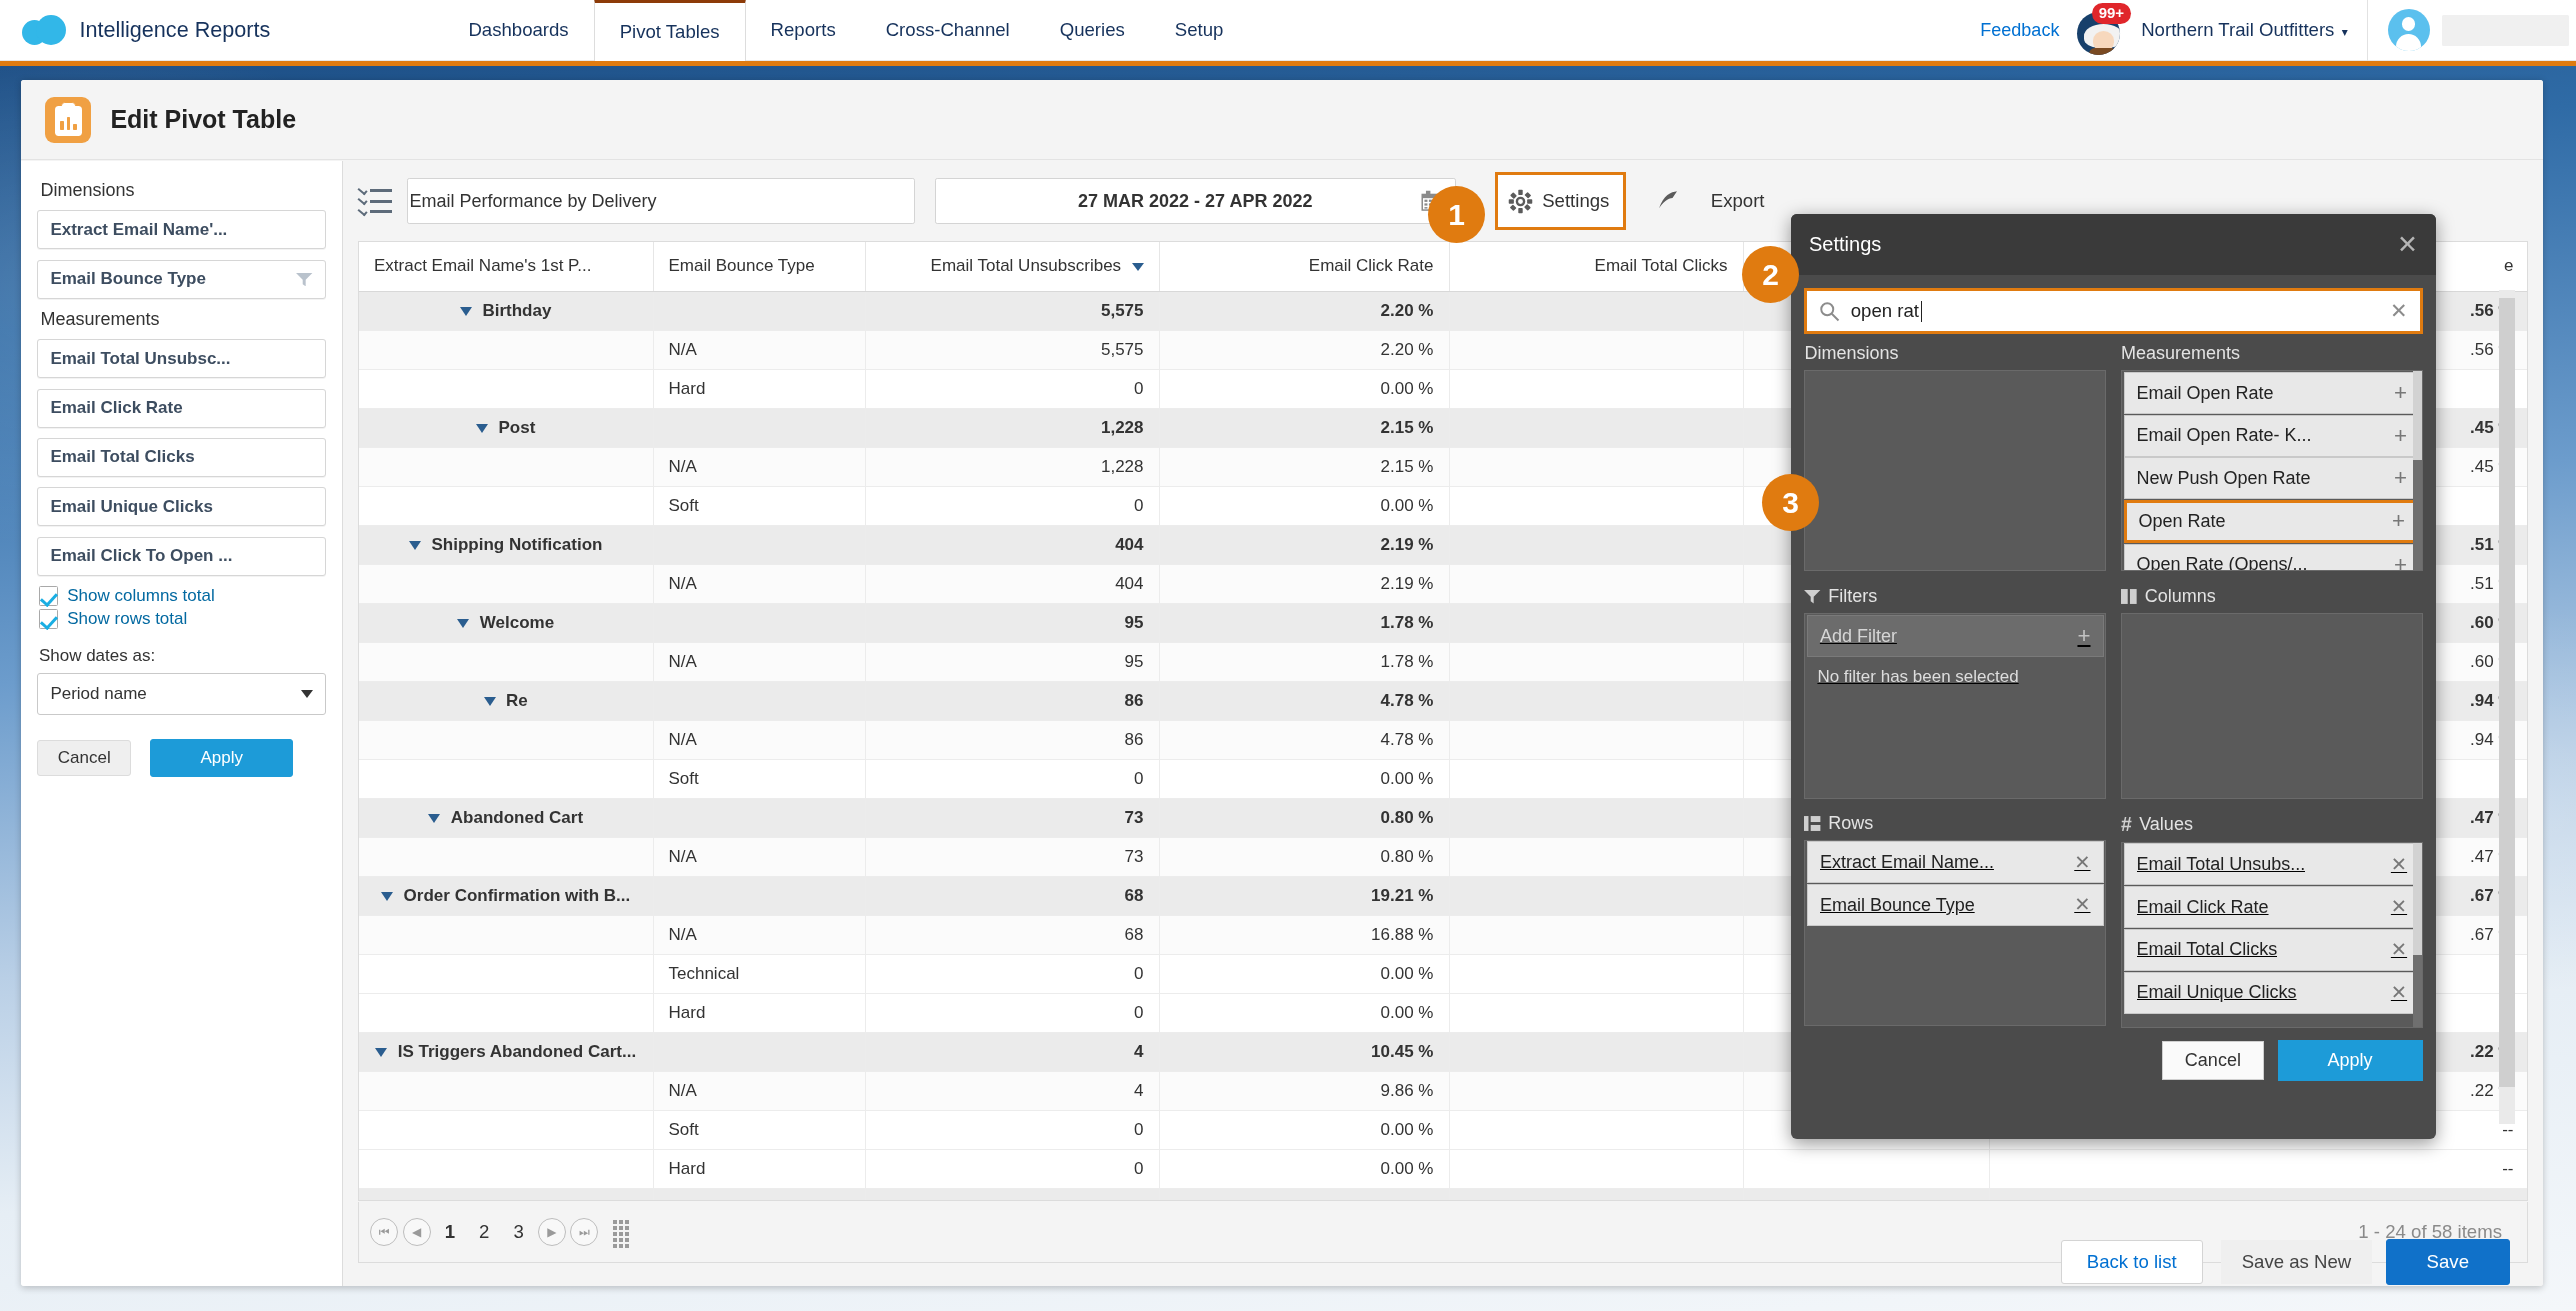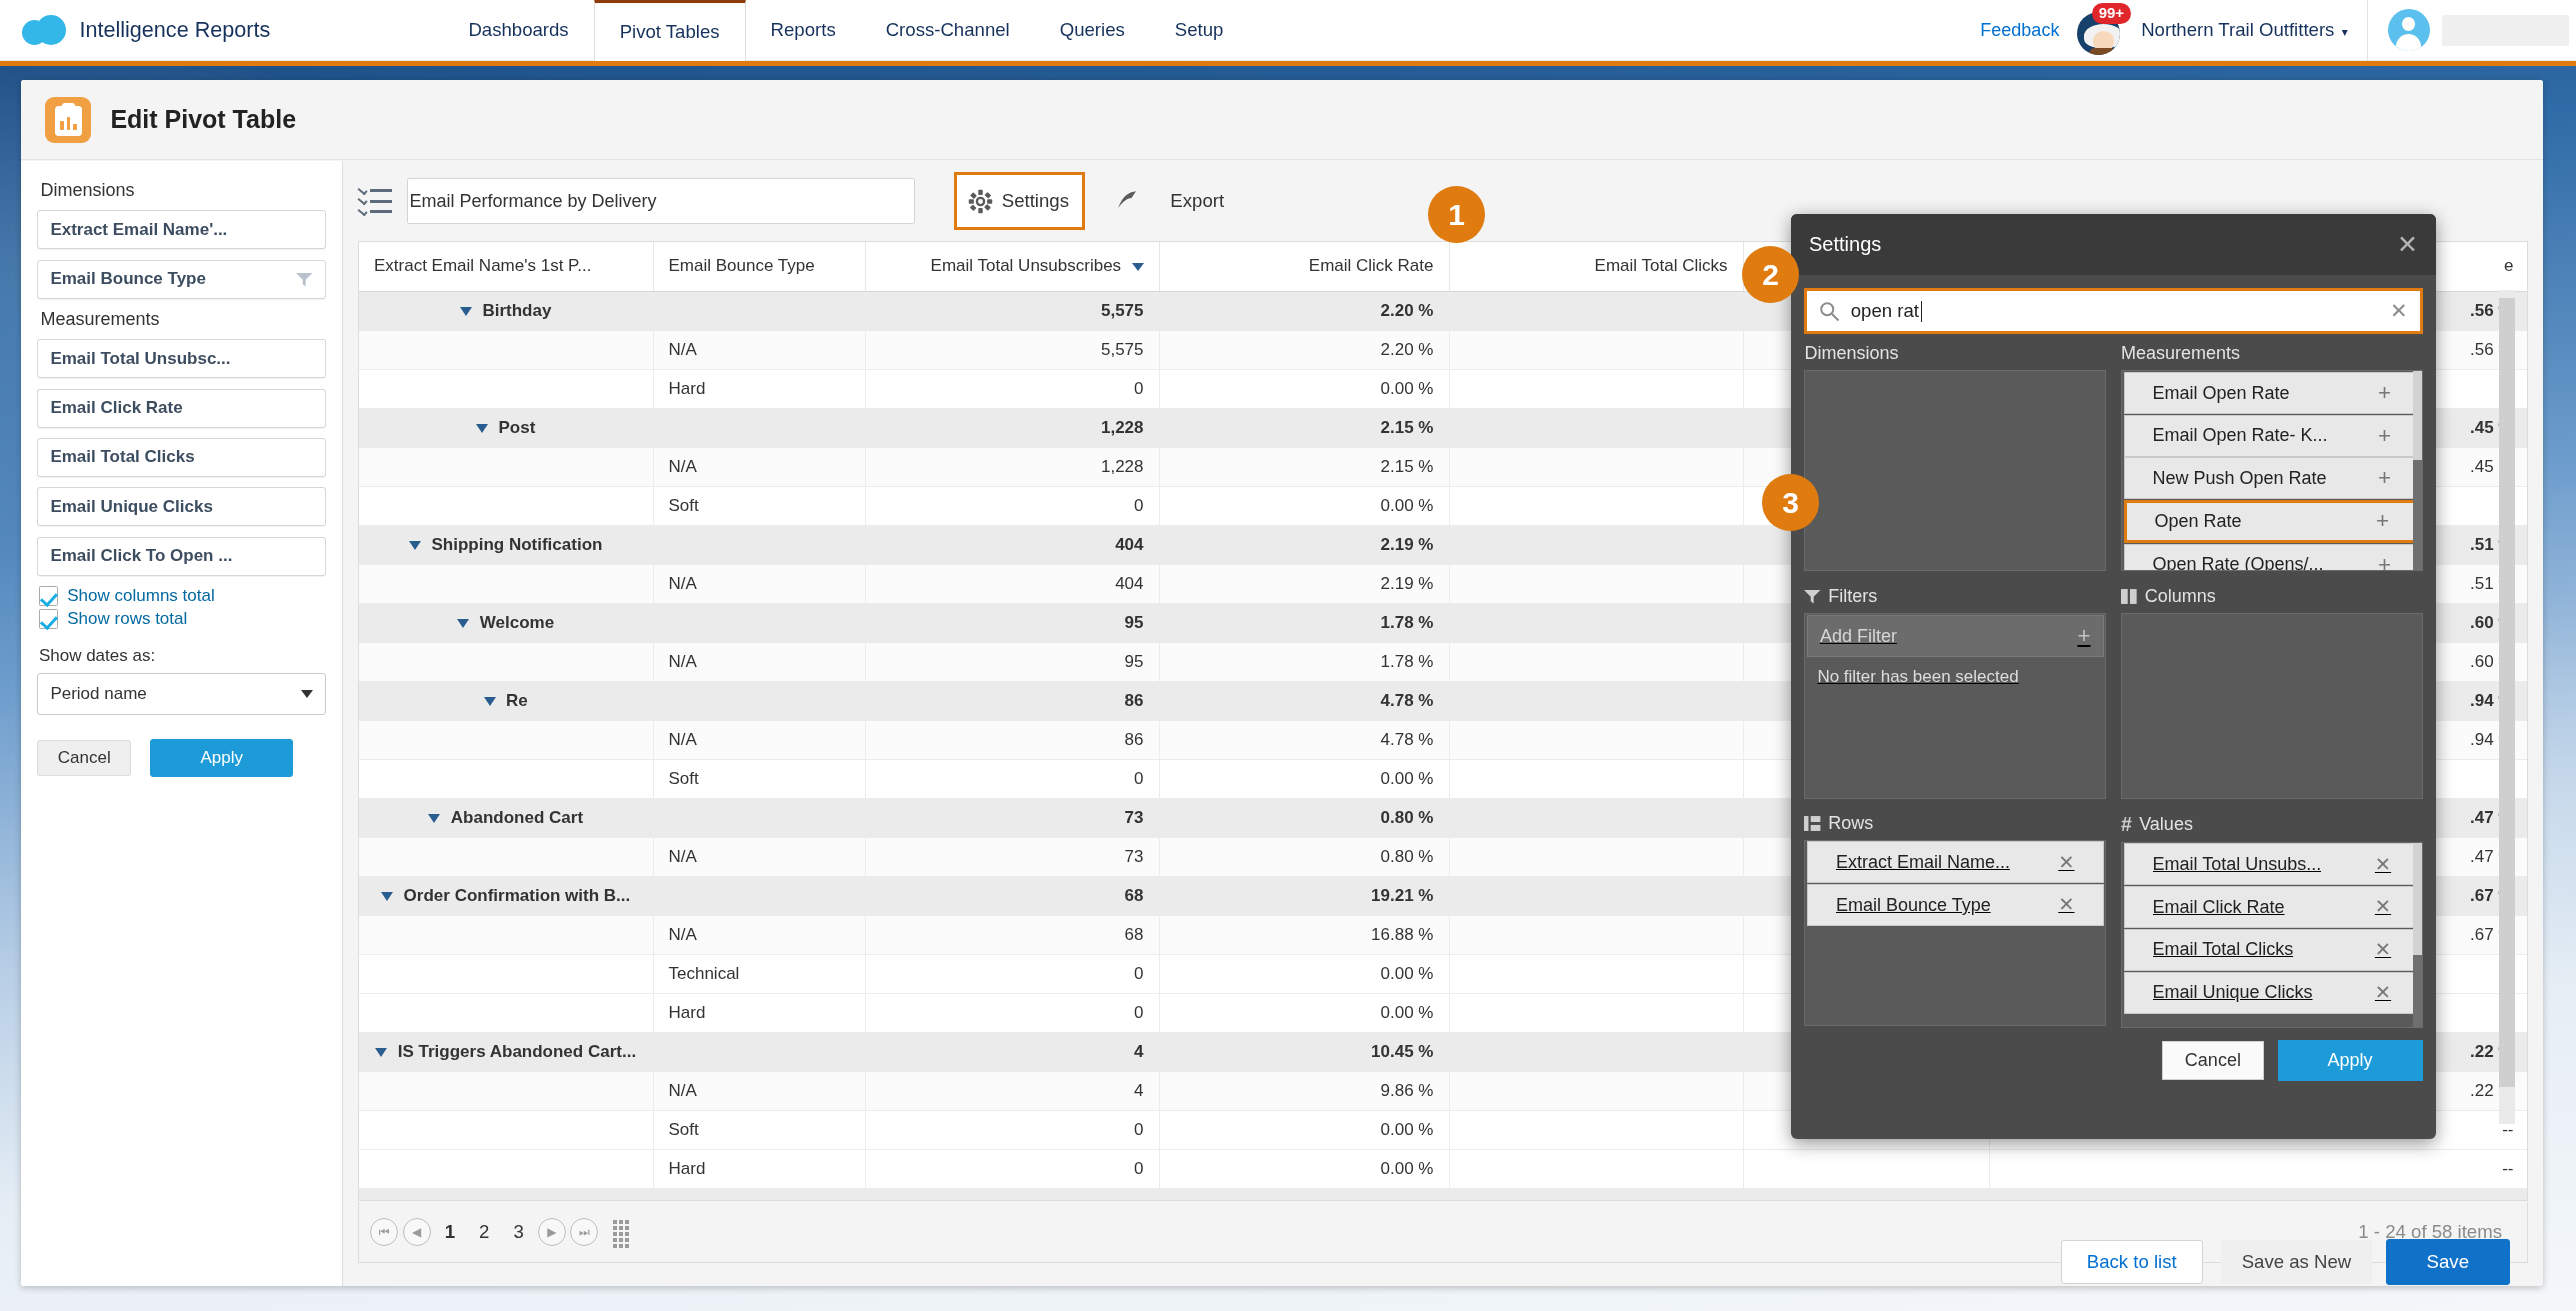--- a/index.html
+++ b/index.html
@@ -288,21 +288,21 @@
   .modcols { display:flex; padding:0 13.4px; margin-top:9px; gap:15px;}
   .modcol { flex:1; }
   .modlabel { font-size:18px; color:#e3e3e3; margin-bottom:6px; display:flex; align-items:center; gap:7.4px;}
   .listbox {
     background:#5a5a5a; border:0.7px solid #6a6a6a; height:201px; overflow:hidden;
     position:relative;
   }
   .listbox.empty { background:#5a5a5a; }
   .item {
     height:42px; background:#e8e8e8; border:0.7px solid #c9c9c9; margin:0.7px 1.5px;
-    display:flex; align-items:center; padding:0 28px; font-size:18px; color:#222;
+    display:flex; align-items:center; padding:0 12px; font-size:18px; color:#222;
     cursor:pointer;
     gap:16px;
   }
   .item.hl { border:3px solid #e07b10; height:43px; }
   .item .plus { margin-left:auto; font-size:22.3px; color:#777; line-height:1; }
   .item .xx { margin-left:auto; font-size:19.4px; color:#777; line-height:1; }
   .item .itxt { white-space:nowrap; overflow:hidden; text-overflow:ellipsis; }
   .vscroll { position:absolute; right:0; top:0; width:9px; height:100%; background:#6f6f6f; }
   .vthumb { position:absolute; right:0; width:9px; background:#d2d2d2; }
   .quad { display:flex; padding:0 13.4px; margin-top:15px; gap:15px;}
@@ -443,20 +443,38 @@
     <div id="toolbar">
       <div id="listicon">
         <span class="li-row" style="top:4.5px"></span>
           <span class="li-tick" style="top:3px"></span>
         <span class="li-row" style="top:15px"></span>
           <span class="li-tick" style="top:13.4px"></span>
         <span class="li-row" style="top:25px"></span>
           <span class="li-tick" style="top:24px"></span>
       </div>
       <input id="titleinput" value="Email Performance by Delivery" style="">
+      <div id="daterange">
+        <span class="dtxt">27 MAR 2022 - 27 APR 2022</span>
+        <svg class="calicon" viewBox="0 0 30 30">
+          <rect x="2" y="5" width="26" height="23" fill="#8a8a8a"></rect>
+          <rect x="4" y="11" width="22" height="15" fill="#fff"></rect>
+          <g fill="#8a8a8a">
+            <rect x="6" y="13" width="4" height="3"></rect>
+              <rect x="12" y="13" width="4" height="3"></rect>
+              <rect x="18" y="13" width="4" height="3"></rect>
+            <rect x="6" y="18" width="4" height="3"></rect>
+              <rect x="12" y="18" width="4" height="3"></rect>
+              <rect x="18" y="18" width="4" height="3"></rect>
+            <rect x="6" y="23" width="4" height="2"></rect>
+              <rect x="12" y="23" width="4" height="2"></rect>
+          </g>
+          <rect x="8" y="1" width="6" height="5" fill="#8a8a8a"></rect>
+        </svg>
+      </div>
       <div id="settingsbtn">
         <svg width="25" height="25" viewBox="0 0 34 34">
           <path fill="#5b5b5b" d="M17 10.5a6.5 6.5 0 1 0 0 13 6.5 6.5 0 0 0 0-13zm0 9.8a3.3 3.3 0 1 1 0-6.6 3.3 3.3 0 0 1 0 6.6z"></path>
           <g fill="#5b5b5b">
             <rect x="14" y="1" width="6" height="7" rx="1"></rect>
               <rect x="14" y="26" width="6" height="7" rx="1"></rect>
             <rect x="1" y="14" width="7" height="6" rx="1"></rect>
               <rect x="26" y="14" width="7" height="6" rx="1"></rect>
             <rect x="4.5" y="5.5" width="6" height="7" rx="1" transform="rotate(-45 7.5 9)"></rect>
             <rect x="23.5" y="21.5" width="6" height="7" rx="1" transform="rotate(-45 26.5 25)"></rect>

